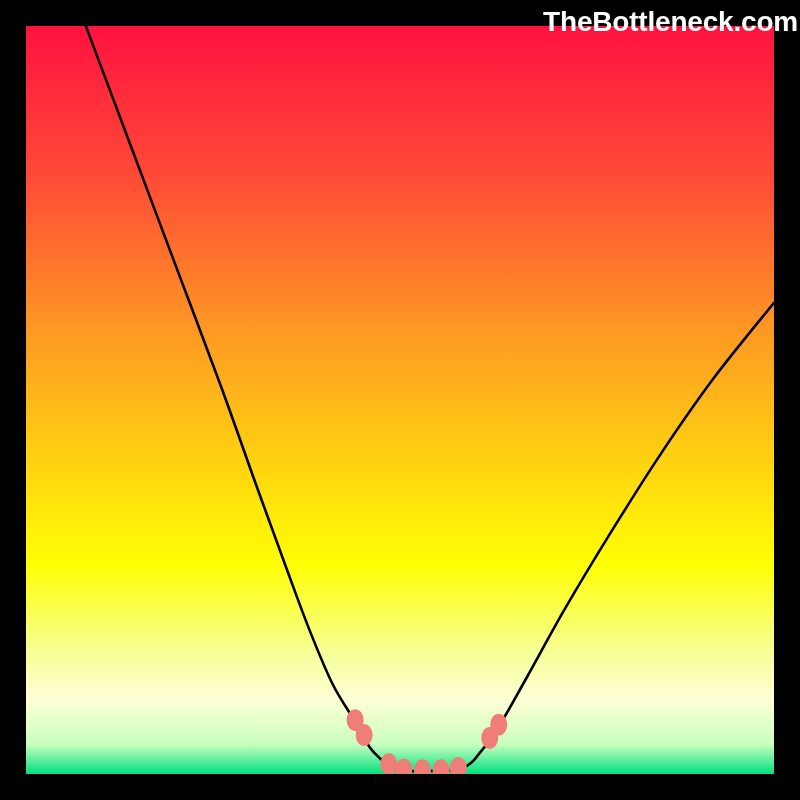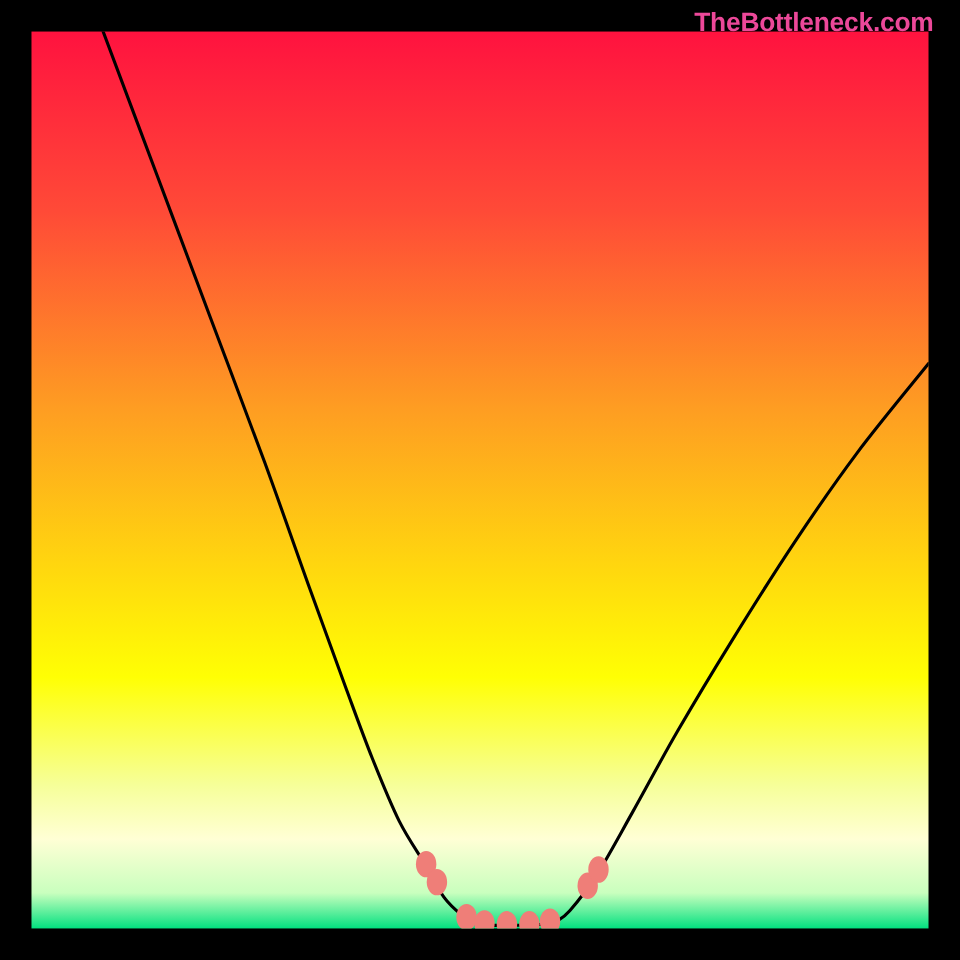--- a/index.html
+++ b/index.html
@@ -22,25 +22,25 @@
     position: absolute;
     left: 26px;
     top: 26px;
     width: 748px;
     height: 748px;
     overflow: hidden;
   }
   .attribution {
     position: absolute;
     top: 6px;
-    right: 22px;
+    right: 2px;
     font-family: Arial, Helvetica, sans-serif;
-    font-size: 22px;
+    font-size: 28px;
     font-weight: bold;
-    color: #ec4899;
+    color: #ffffff;
     letter-spacing: -0.2px;
   }
   svg { display: block; }
 </style>
 </head>
 <body>
 
 <div class="frame">
 
   <div class="plot">

